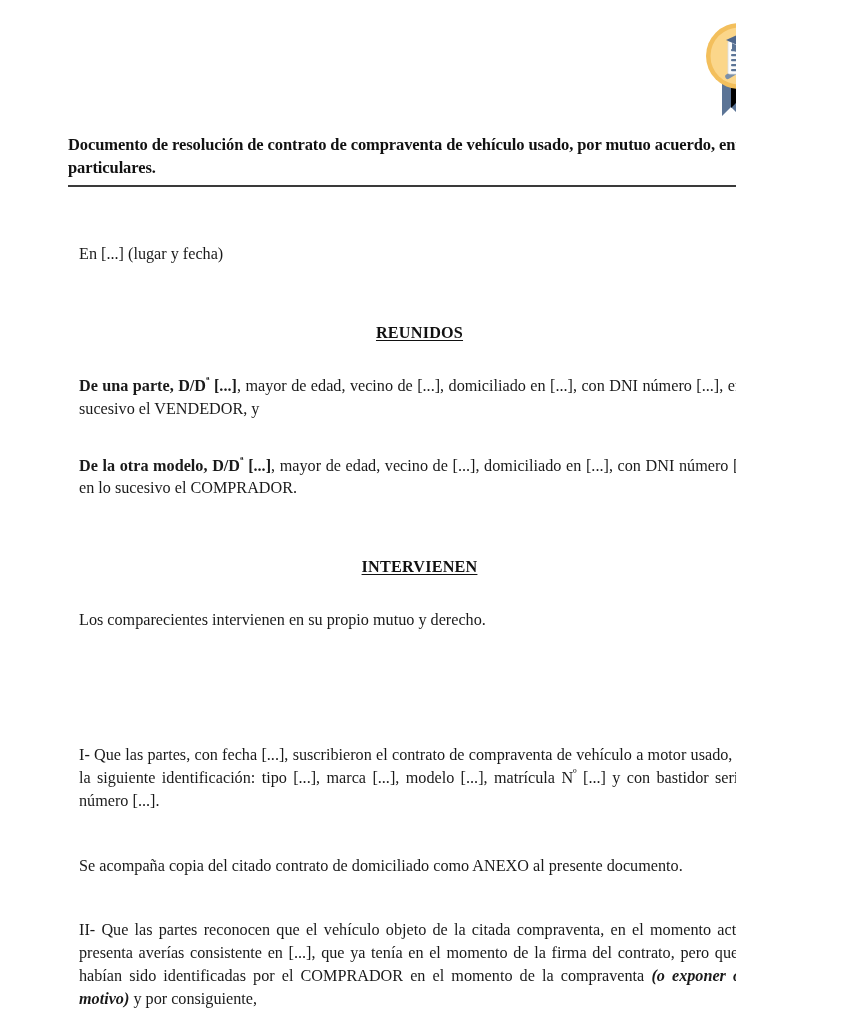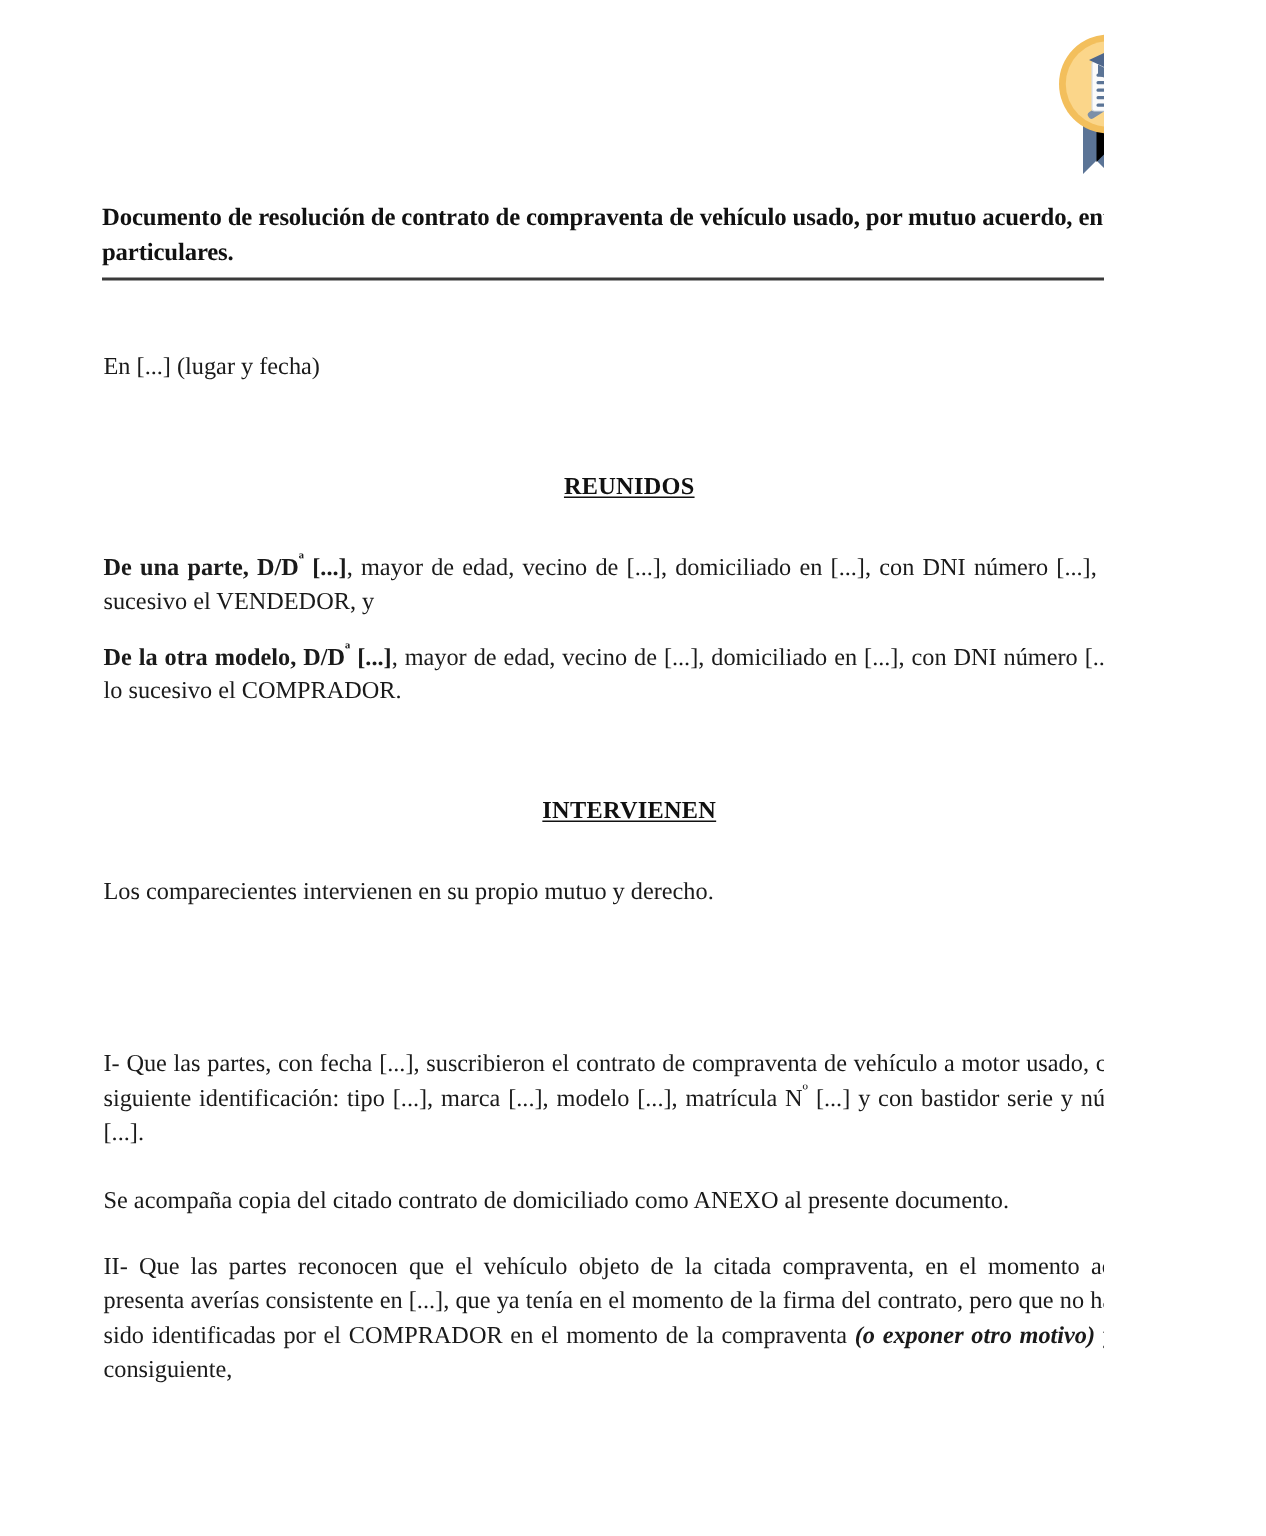--- a/index.html
+++ b/index.html
@@ -49,30 +49,30 @@
   }
 
   
   .content {
     position: absolute;
     top: 233px;
     left: 69px;
     width: 701px;
   }
   p.para {
-    margin: 0;
+    margin: 10px;
     font-size: 16.2px;
     line-height: 1.41;
     text-align: justify;
     text-justify: inter-word;
     color: #1a1a1a;
   }
   p.left { text-align: left; }
   .heading {
-    margin: 11px;
+    margin: 0;
     font-size: 16.2px;
     font-weight: bold;
     text-align: center;
     text-decoration: underline;
     text-underline-offset: 2px;
     letter-spacing: 0.2px;
     color: #111111;
   }
   .gap-xl    { height: 48px; }
   .gap-m     { height: 22px; }

